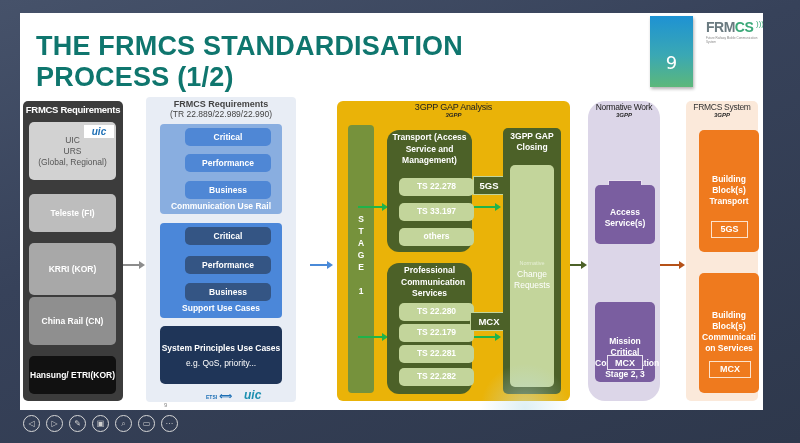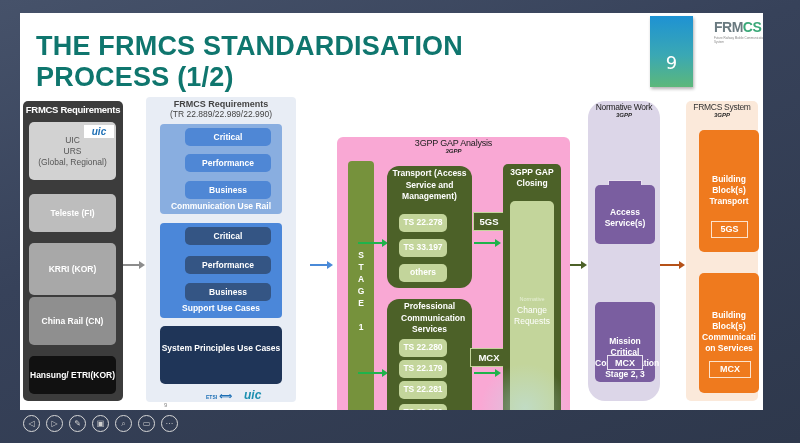--- a/index.html
+++ b/index.html
@@ -6,21 +6,21 @@
   html, body { width: 800px; height: 443px; overflow: hidden; }
   body { background: #3a4556; font-family: "Liberation Sans", sans-serif; position: relative; }
   .bg-deco { position: absolute; left: 0; top: 0; width: 800px; height: 443px;
     background: linear-gradient(160deg, #46526a 0%, #37425a 40%, #2e384c 100%); }
   .slide { position: absolute; left: 20px; top: 13px; width: 743px; height: 397px; background: #ffffff; overflow: hidden; }
   .title { position: absolute; left: 16px; top: 18px; font-family: "Liberation Sans", sans-serif; font-weight: bold;
     font-size: 27px; line-height: 31px; color: #0f766e; letter-spacing: 0.2px; }
   .page-badge { position: absolute; left: 630px; top: 3px; width: 43px; height: 71px;
     background: linear-gradient(180deg, #1e92d3 0%, #3aa8b4 55%, #5cb87a 100%);
     box-shadow: 1px 2px 3px rgba(0,0,0,0.3); color: #fff; font-size: 18px; text-align: center; padding-top: 36px; font-family: "DejaVu Sans", sans-serif; }
-  .logo { position: absolute; left: 686px; top: 6px; width: 60px; height: 26px; margin-left: 8px; }
+  .logo { position: absolute; left: 686px; top: 6px; width: 60px; height: 26px; }
   .logo .txt { font-weight: bold; font-size: 14px; color: #6a7a80; letter-spacing: -0.5px; }
   .logo .txt .cs { color: #3aa878; }
   .logo .sub { font-size: 3px; color: #888; margin-top: 1px; }
   .logo .waves { position: absolute; left: 50px; top: 0px; font-size: 8px; color: #3aa878; }
 
   
   .col-req { position: absolute; left: 3px; top: 88px; width: 100px; height: 300px; background: #3c3c3c; border-radius: 5px; }
   .col-req .hdr { color: #fff; font-size: 9.5px; font-weight: bold; text-align: center; padding-top: 3px; letter-spacing: -0.3px; }
   .req-box { position: absolute; left: 6px; width: 87px; border-radius: 5px; color: #fff; font-size: 8.5px; font-weight: bold;
     display: flex; align-items: center; justify-content: center; text-align: center; line-height: 11px; }
@@ -44,29 +44,29 @@
     display: flex; align-items: center; justify-content: center; }
   .grp-comm .pill { background: #4f87d5; }
   .grp-sup .pill { background: #345584; }
   .grp .foot { position: absolute; left: 0; right: 0; text-align: center; color: #fff; font-size: 8.5px; font-weight: bold; }
   .etsi-logos { position: absolute; left: 60px; top: 291px; font-size: 9px; color: #1d6fb5; font-weight: bold; }
   .etsi-logos .etsi { font-size: 5px; color:#1d6fb5; margin-right: 2px; }
   .etsi-logos .uic2 { color: #1b8fb0; font-style: italic; font-size: 12px; margin-left: 12px; }
   .small-9 { position: absolute; left: 144px; top: 389px; font-size: 6px; color: #888; }
 
   
-  .col-gap { position: absolute; left: 317px; top: 88px; width: 233px; height: 300px; background: #f9a8d4; border-radius: 6px; margin-top: 36px; }
+  .col-gap { position: absolute; left: 317px; top: 88px; width: 233px; height: 300px; background: #eab308; border-radius: 6px; }
   .col-gap .hdr { text-align: center; font-size: 9px; color: #222; padding-top: 1px; letter-spacing: -0.2px; }
   .tpp { text-align: center; font-size: 6px; font-weight: bold; font-style: italic; color: #222; line-height: 7px; }
   .stage { position: absolute; left: 11px; top: 24px; width: 26px; height: 268px; background: #76923c; border-radius: 4px; color: #fff;
     font-size: 8.5px; font-weight: bold; text-align: center; line-height: 12px; padding-top: 88px; }
   .dark-box { position: absolute; left: 50px; width: 85px; background: #4c6128; border-radius: 12px; color: #fff; text-align: center; font-size: 8.5px; font-weight: bold; line-height: 11.5px; }
   .box-trans { top: 29px; height: 122px; padding-top: 2px; }
   .box-prof { top: 162px; height: 131px; padding-top: 2px; }
-  .ts { position: absolute; left: 12px; width: 48px; height: 18px; background: #c3d59b; border-radius: 5px; color: #fff; font-size: 8.5px; font-weight: bold;
+  .ts { position: absolute; left: 12px; width: 75px; height: 18px; background: #c3d59b; border-radius: 5px; color: #fff; font-size: 8.5px; font-weight: bold;
     display: flex; align-items: center; justify-content: center; }
   .tag-dark { position: absolute; width: 32px; height: 19px; background: #4c6128; border: 1px solid #c3d59b; color: #fff; font-size: 9.5px; font-weight: bold;
     display: flex; align-items: center; justify-content: center; }
   .closing { position: absolute; left: 166px; top: 27px; width: 58px; height: 266px; background: #4c6128; border-radius: 5px; color: #fff; text-align:center;
     font-size: 8.5px; font-weight: bold; line-height: 11px; padding-top: 3px; }
   .closing .inner { position: absolute; left: 7px; top: 37px; width: 44px; height: 222px; background: #c3d59b; border-radius: 5px; padding-top: 93px; }
   .closing .inner .norm { font-size: 5.5px; font-weight: normal; color: #e6efd5; }
   .closing .inner .cr { font-size: 8.5px; color: #fff; font-weight: normal; }
   .green-arrow { position: absolute; height: 2px; background: #1fb34b; }
   .green-arrow::after { content: ""; position: absolute; right: -5px; top: -3px; border-left: 6px solid #1fb34b; border-top: 4px solid transparent; border-bottom: 4px solid transparent; }
@@ -146,20 +146,21 @@
       <div class="foot" style="top:77px">Communication Use Rail</div>
     </div>
     <div class="grp grp-sup">
       <div class="pill" style="top:4px">Critical</div>
       <div class="pill" style="top:33px">Performance</div>
       <div class="pill" style="top:60px">Business</div>
       <div class="foot" style="top:80px">Support Use Cases</div>
     </div>
     <div class="grp grp-sys">
       <div>System Principles Use Cases</div>
+      <div class="eg">e.g. QoS, priority...</div>
     </div>
     <div class="etsi-logos">
       <span class="etsi">ETSI</span><span>⟺</span><span class="uic2">uic</span>
     </div>
   </div>
   <div class="small-9">9</div>
 
   <div class="arrow arrow-blue"></div>
 
   <div class="col-gap">

